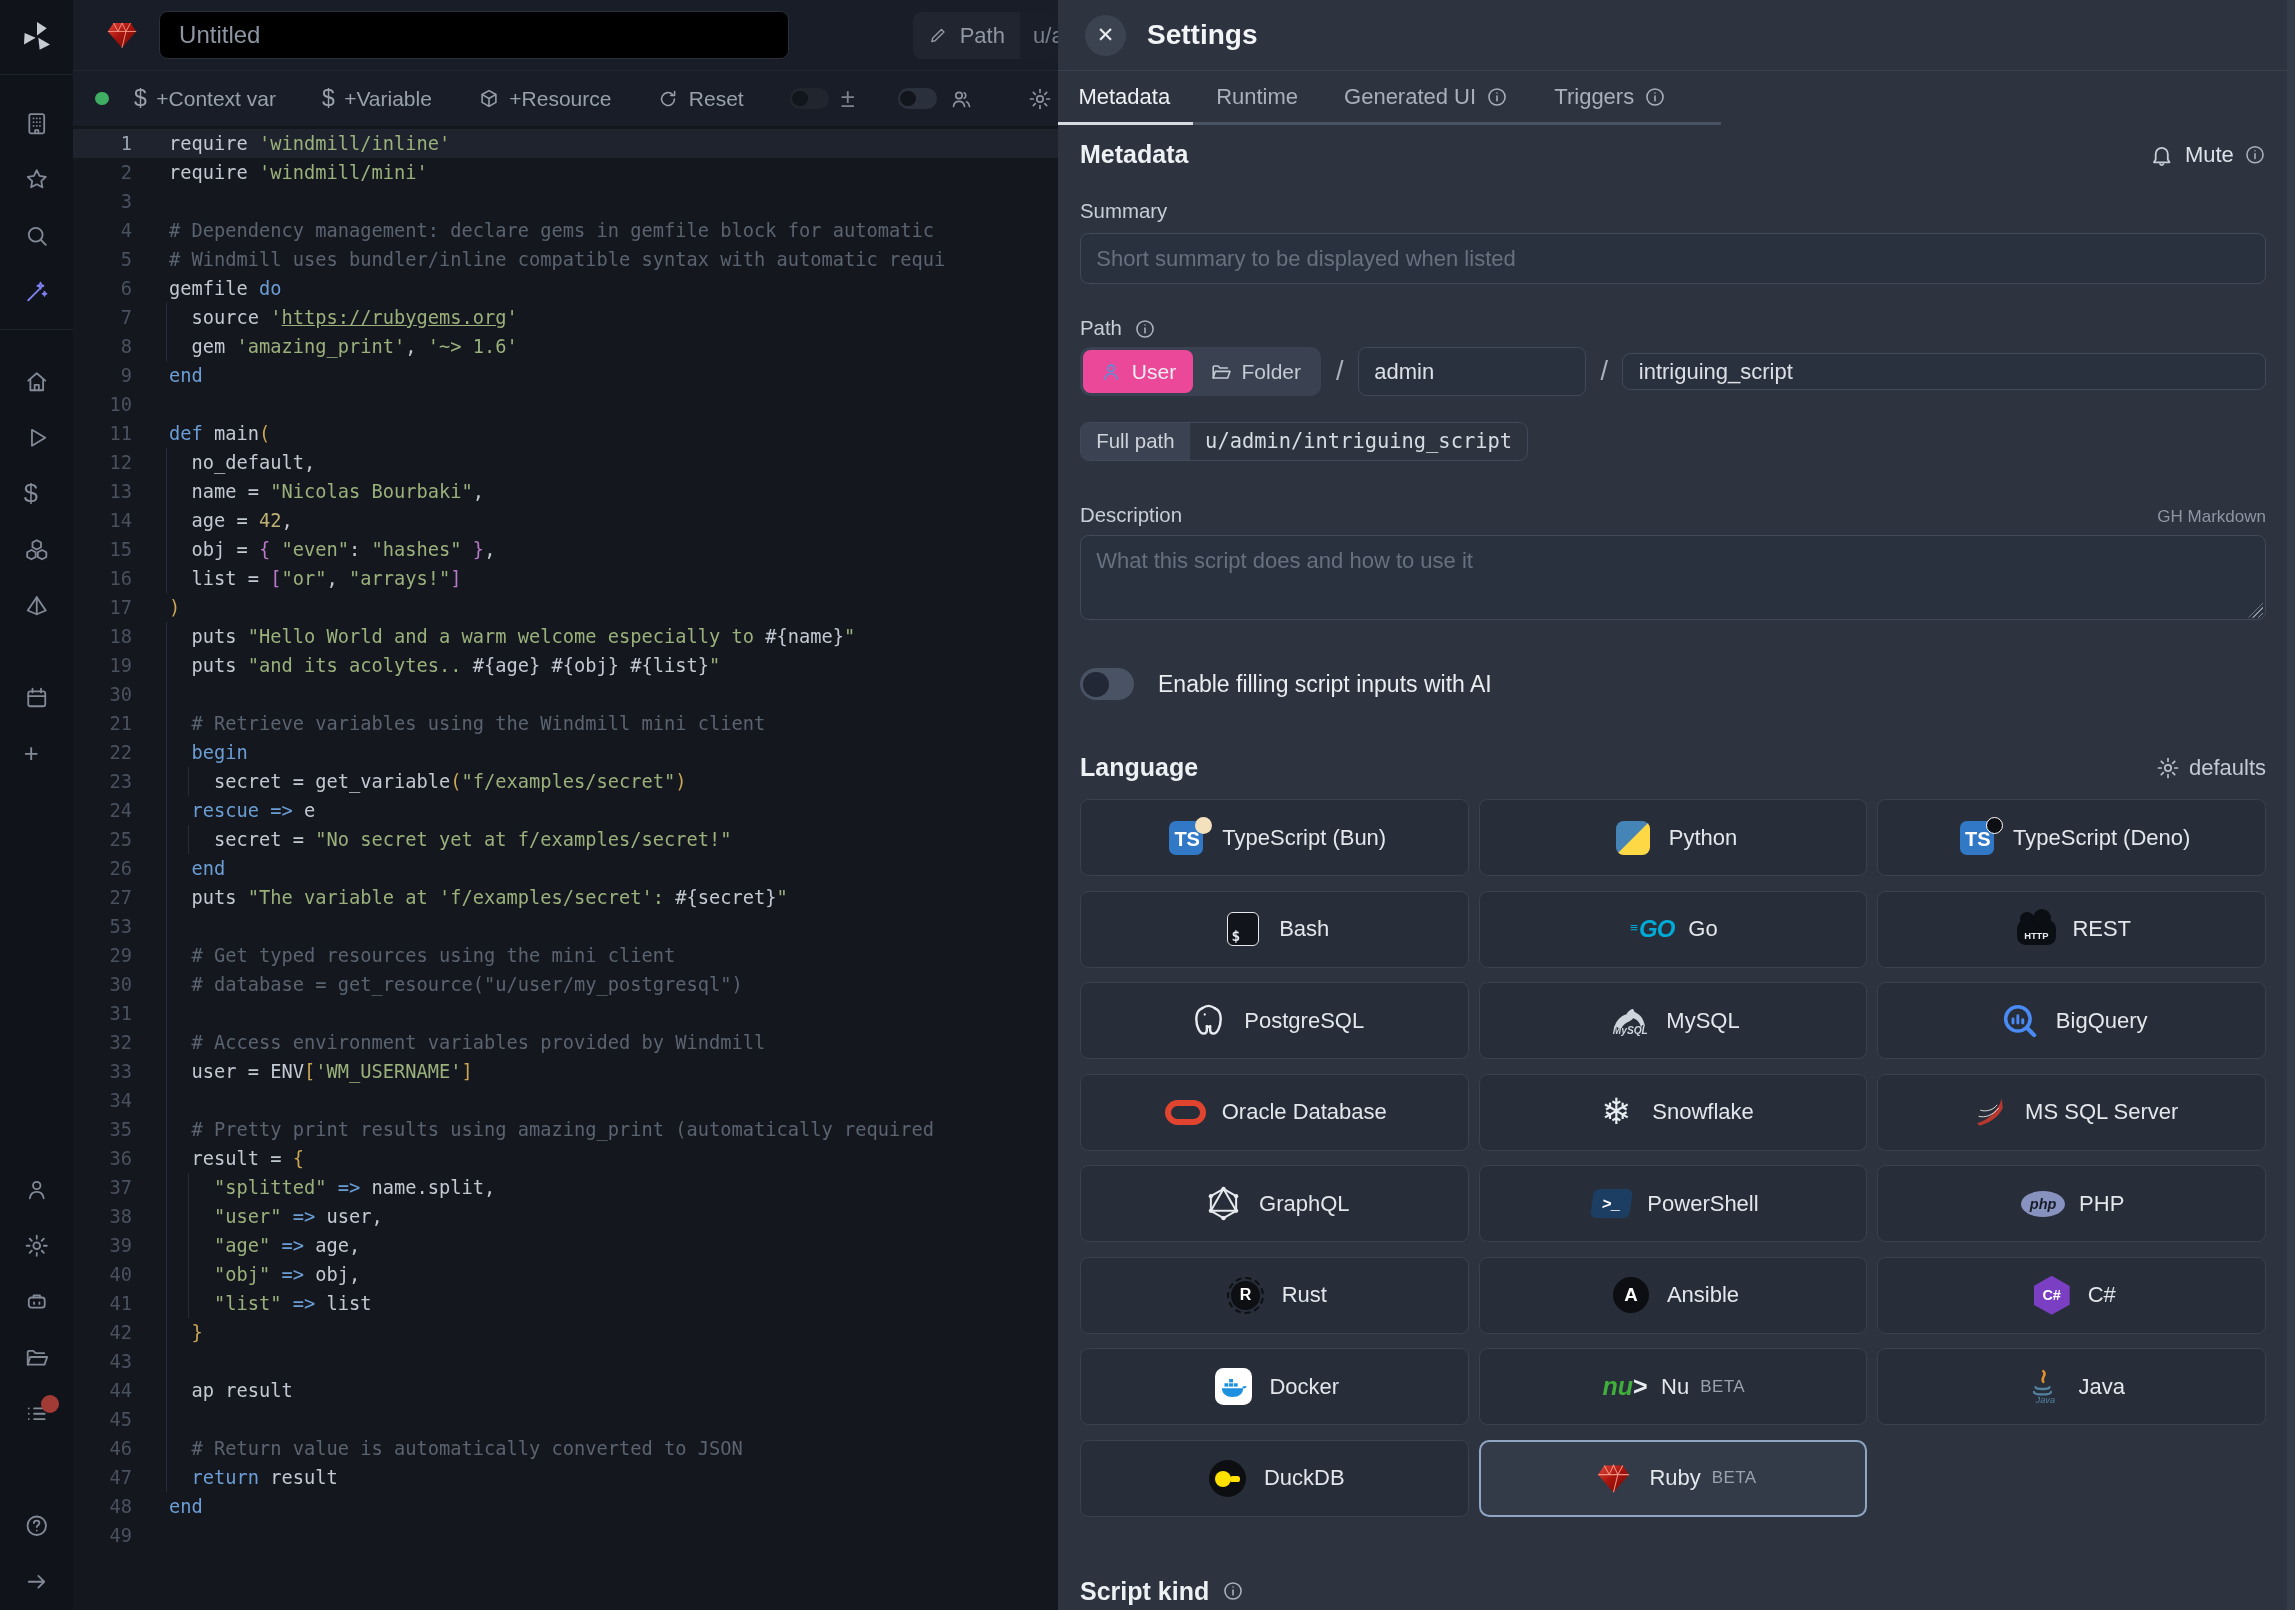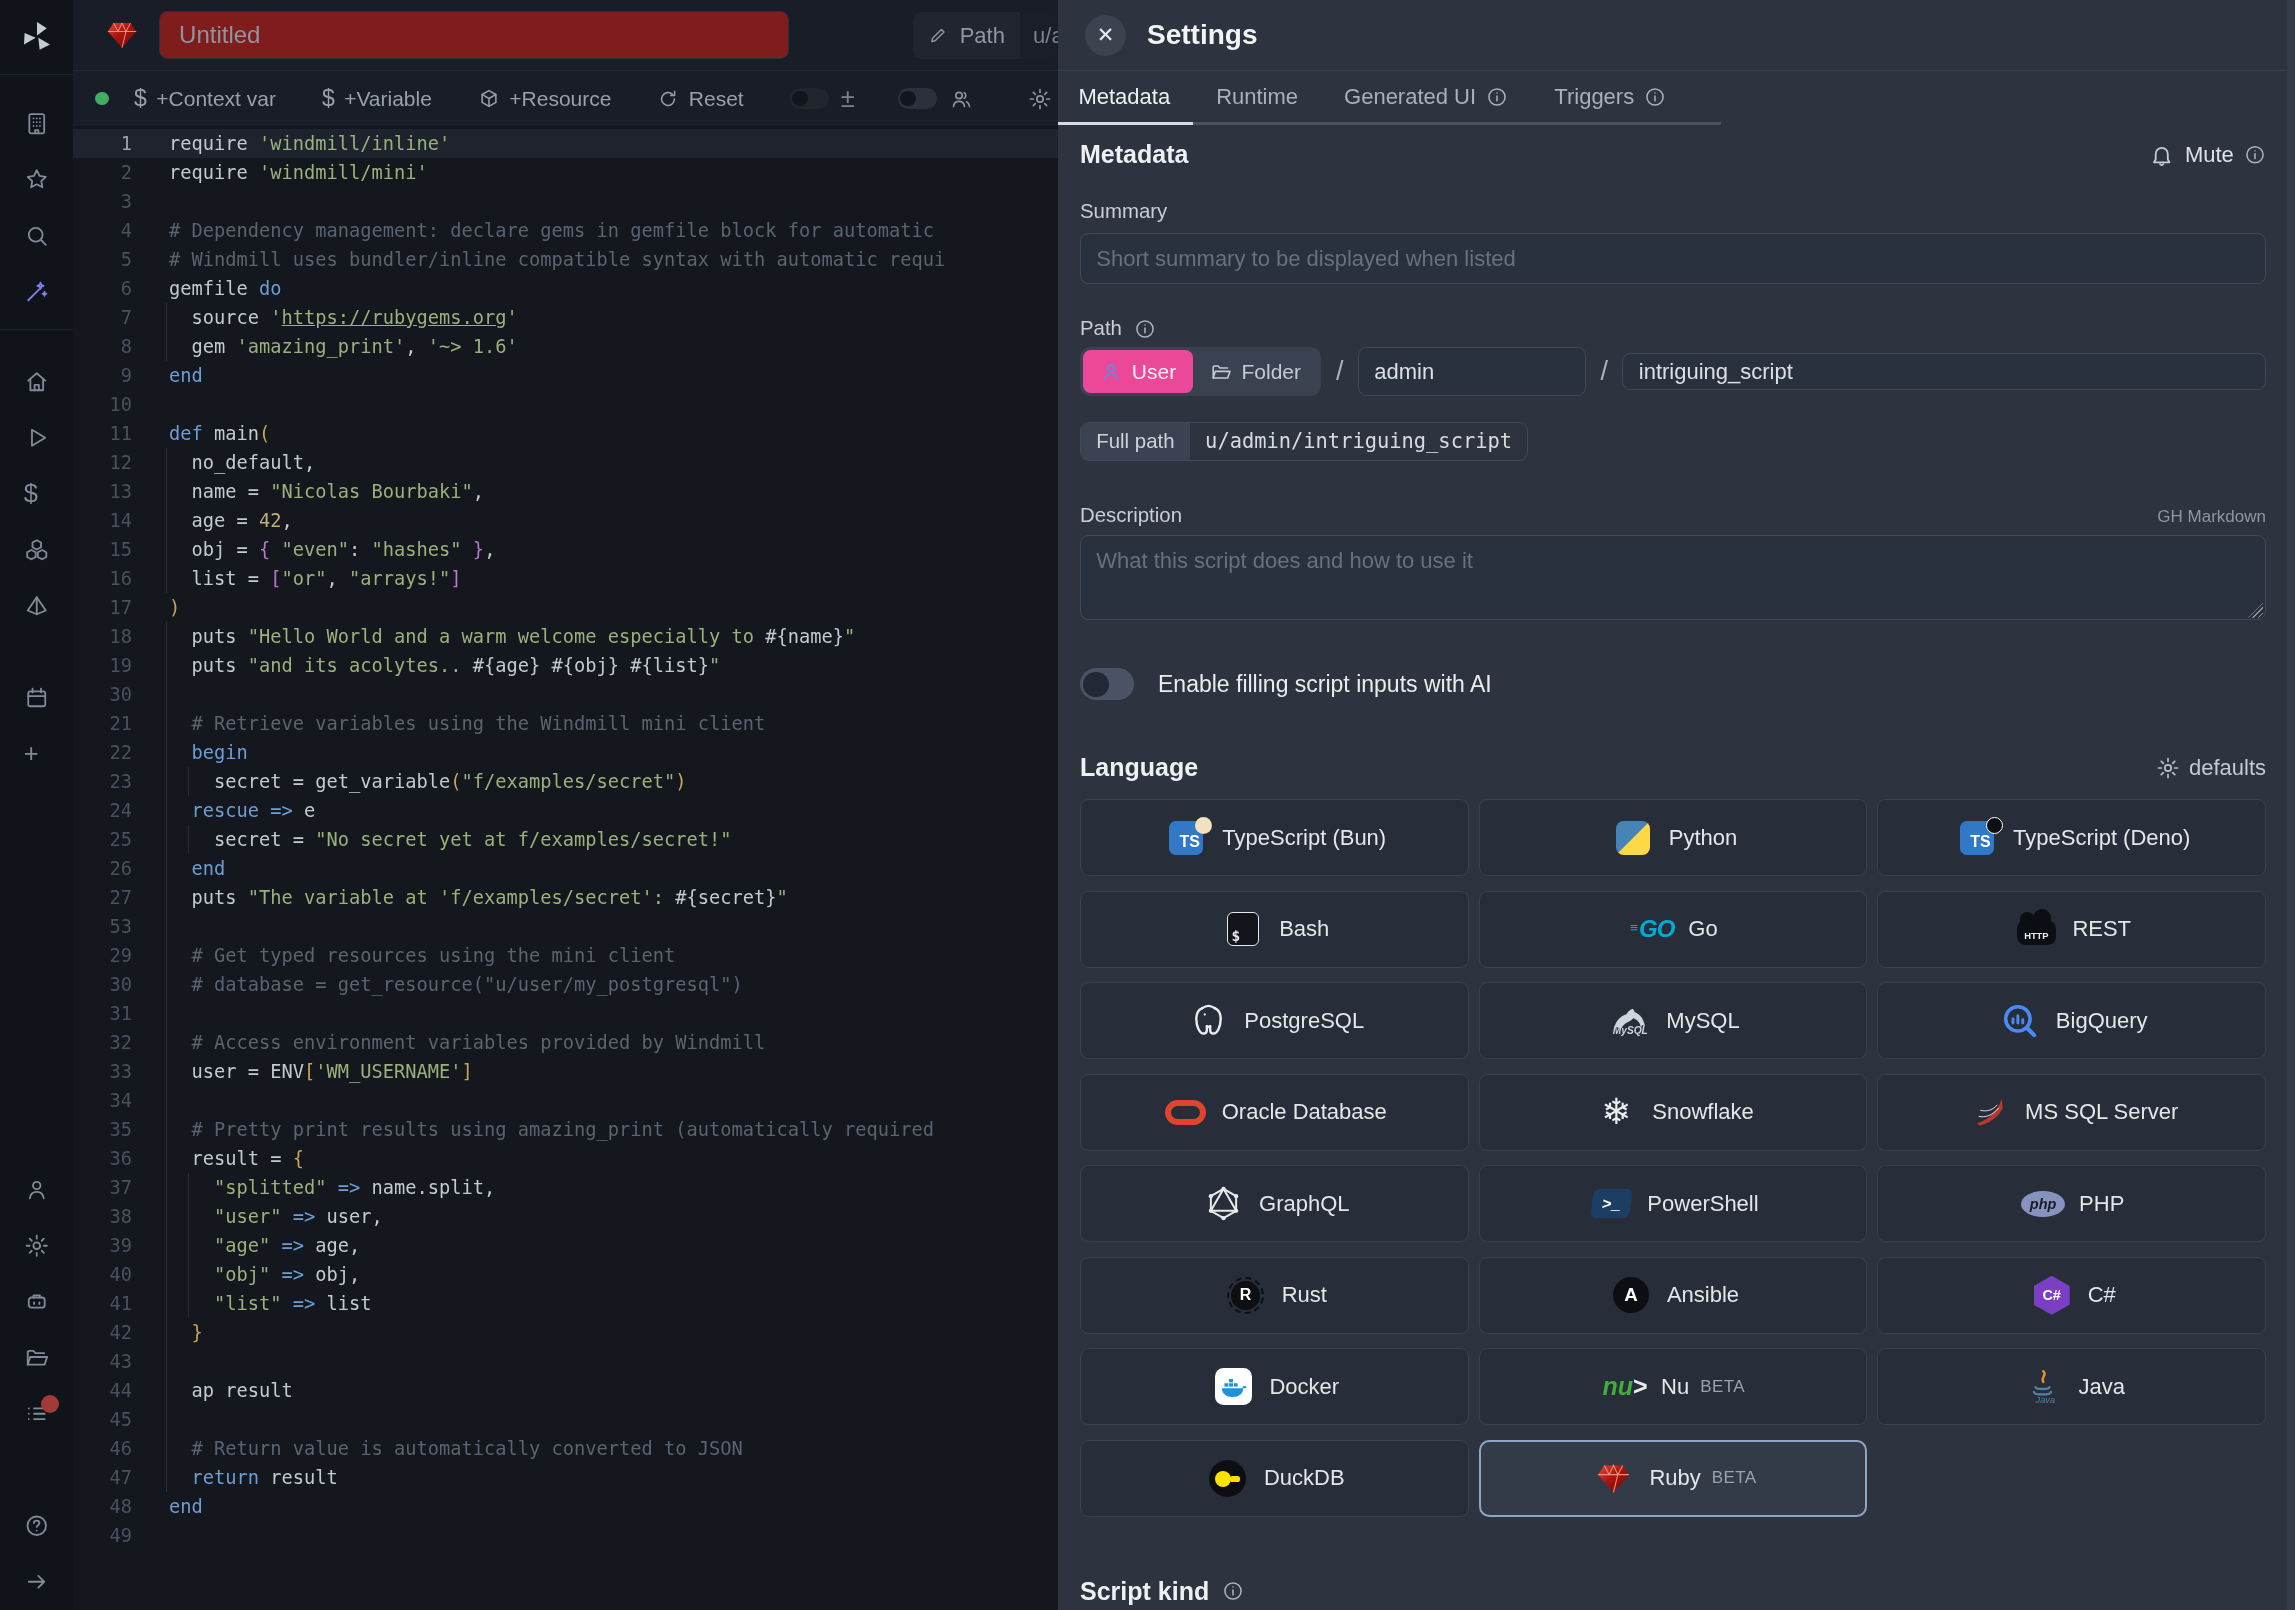--- a/index.html
+++ b/index.html
@@ -18,21 +18,21 @@
   .sb-dot{position:absolute;top:8.5px;right:13.6px;width:18px;height:18px;border-radius:50%;background:#a23a36}
   .sb-div{width:100%;height:0.9px;background:#1d232e;margin:8.5px 0 0}
   .g0{margin-top:21px}.g1{margin-top:24px}.g2{margin-top:36px}.g3{margin-top:auto}.g4{margin-top:56px}
   .icon svg{width:100%;height:100%;display:block}
   .ticon{font-size:25.5px;line-height:1;font-weight:400}
 
   
   .editor{width:985px;flex:0 0 985px;display:flex;flex-direction:column;background:#181d27}
   .titlebar{height:71px;display:flex;align-items:center;padding-left:32px;position:relative;border-bottom:0.9px solid #212733}
   .lang-badge{width:34px;height:36px}
-  .title-input{width:630px;height:48px;margin-left:20.4px;background:#7f1d1d;border:0.9px solid #2a313d;border-radius:8.5px;color:#8d95a2;font-size:24px;padding:0 18.7px;font-family:"Liberation Sans",sans-serif;outline:none}
+  .title-input{width:630px;height:48px;margin-left:20.4px;background:#000000;border:0.9px solid #2a313d;border-radius:8.5px;color:#8d95a2;font-size:24px;padding:0 18.7px;font-family:"Liberation Sans",sans-serif;outline:none}
   .path-btn{position:absolute;right:0;top:12px;width:145px;height:47px;display:flex;border-radius:8.5px;overflow:hidden;cursor:pointer}
   .path-main{background:#20252f;display:flex;align-items:center;gap:11px;padding:0 15.3px;color:#8f97a4;font-size:22px}
   .path-main .icon{width:20.4px;height:20.4px;color:#8f97a4}
   .path-val{background:#191e28;display:flex;align-items:center;padding:0 12.8px;color:#79818f;font-size:22px;white-space:nowrap}
 
   .toolbar{height:56px;display:flex;align-items:center;border-bottom:0.9px solid #10131a;padding:0 20.4px 0 22px;background:#181d27}
   .tb-dot{width:13.6px;height:13.6px;border-radius:50%;background:#3fae62;margin-right:25.5px;flex:0 0 auto}
   .tb-btn{display:flex;align-items:center;gap:9.4px;color:#98a0ac;font-size:21px;margin-right:46px;white-space:nowrap;cursor:pointer}
   .tb-btn .icon{width:22px;height:22px}
   .tb-btn .ticon{font-size:23px}
@@ -109,21 +109,21 @@
   .grid{margin-top:17px;display:grid;grid-template-columns:repeat(3,1fr);column-gap:10.2px;row-gap:14.5px}
   .card{height:77px;background:#272e39;border:1.3px solid #3a4150;border-radius:8.5px;display:flex;align-items:center;justify-content:center;cursor:pointer}
   .card.sel{background:#333b49;border:2.6px solid #8ea6c4;border-radius:10.2px}
   .card .lic{width:48px;display:flex;align-items:center;justify-content:center;margin-right:12px;position:relative;flex:0 0 48px}
   .card .clabel{font-size:22px;color:#e3e7eb;font-weight:500;white-space:nowrap}
   .beta{font-size:17px;color:#99a2ad;margin-left:11px;letter-spacing:0.4px}
   .sk-row{margin-top:60px;display:flex;align-items:center;gap:12.8px}
   .sk-row .i-circ{color:#aab2bd}
 
   
-  .li-sq{width:34px;height:34px;background:#3178c6;border-radius:6.8px;color:#fff;font-weight:700;font-size:16px;display:flex;align-items:flex-end;justify-content:flex-end;padding:3.4px}
+  .li-sq{width:34px;height:34px;background:#3178c6;border-radius:6.8px;color:#fff;font-weight:700;font-size:20px;display:flex;align-items:flex-end;justify-content:flex-end;padding:3.4px}
   .li-badge{position:absolute;top:-3.4px;right:-1.7px;width:17px;height:17px;border-radius:50%}
   .li-py{width:34px;height:34px;border-radius:7.7px;background:linear-gradient(135deg,#4584b6 0 49.5%,#ffd845 50.5% 100%)}
   .li-bash{width:32px;height:34px;background:#11151b;border:1.7px solid #e6e9ed;border-radius:6px;color:#e6e9ed;font-size:14.5px;font-weight:700;display:flex;align-items:flex-end;padding:1.7px 3.4px;font-family:"DejaVu Sans Mono",monospace}
   .li-go{color:#00acd7;font-weight:700;font-style:italic;font-size:24px;letter-spacing:-0.9px}
   .li-go i{font-style:normal;font-size:13.6px;vertical-align:5.1px;margin-right:1.7px}
   .li-cloud{width:39px;height:25.5px;background:#0b0e13;border-radius:8.5px;position:relative;margin-top:6.8px}
   .li-cloud:before{content:"";position:absolute;left:3.4px;top:-7.7px;width:13.6px;height:13.6px;border-radius:50%;background:#0b0e13}
   .li-cloud:after{content:"";position:absolute;right:5.1px;top:-11px;width:18px;height:18px;border-radius:50%;background:#0b0e13}
   .li-cloud i{position:absolute;left:0;right:0;bottom:4.3px;text-align:center;color:#e8ebee;font-size:9.4px;font-weight:700;font-style:normal;z-index:2}
   .li-ora{width:41px;height:25.5px;border:6px solid #e0432e;border-radius:12.8px}

